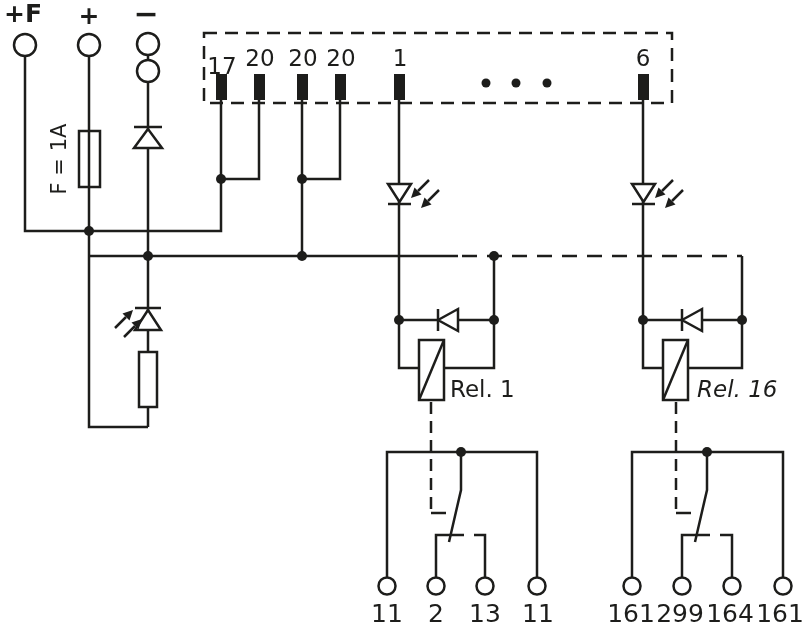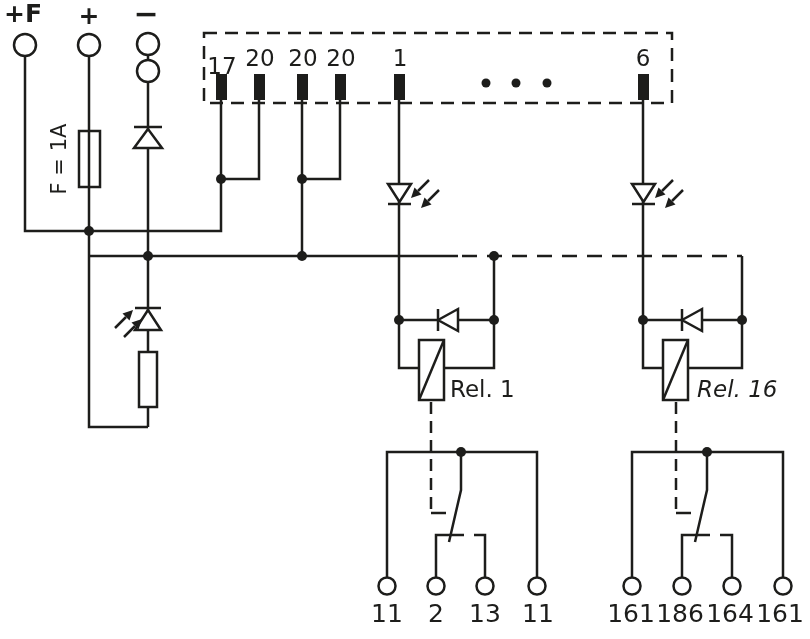--- a/index.html
+++ b/index.html
@@ -207,17 +207,17 @@
 
   <div class="lbl relname" style="left:450px; top:378px;">Rel. 1</div>
   <div class="lbl relname" style="left:697px; top:378px;font-style:italic;">Rel. 16</div>
 
   <div class="lbl contact center" style="left:387px; top:601px;">11</div>
   <div class="lbl contact center" style="left:436px; top:601px;">2</div>
   <div class="lbl contact center" style="left:485px; top:601px;">13</div>
   <div class="lbl contact center" style="left:538px; top:601px;">11</div>
 
   <div class="lbl contact center" style="left:631px; top:601px;">161</div>
-  <div class="lbl contact center" style="left:680px; top:601px;">186</div>
+  <div class="lbl contact center" style="left:680px; top:601px;">299</div>
   <div class="lbl contact center" style="left:730px; top:601px;text-align:right;">164</div>
   <div class="lbl contact center" style="left:780px; top:601px;">161</div>
 
 </div>
 
 </body></html>

